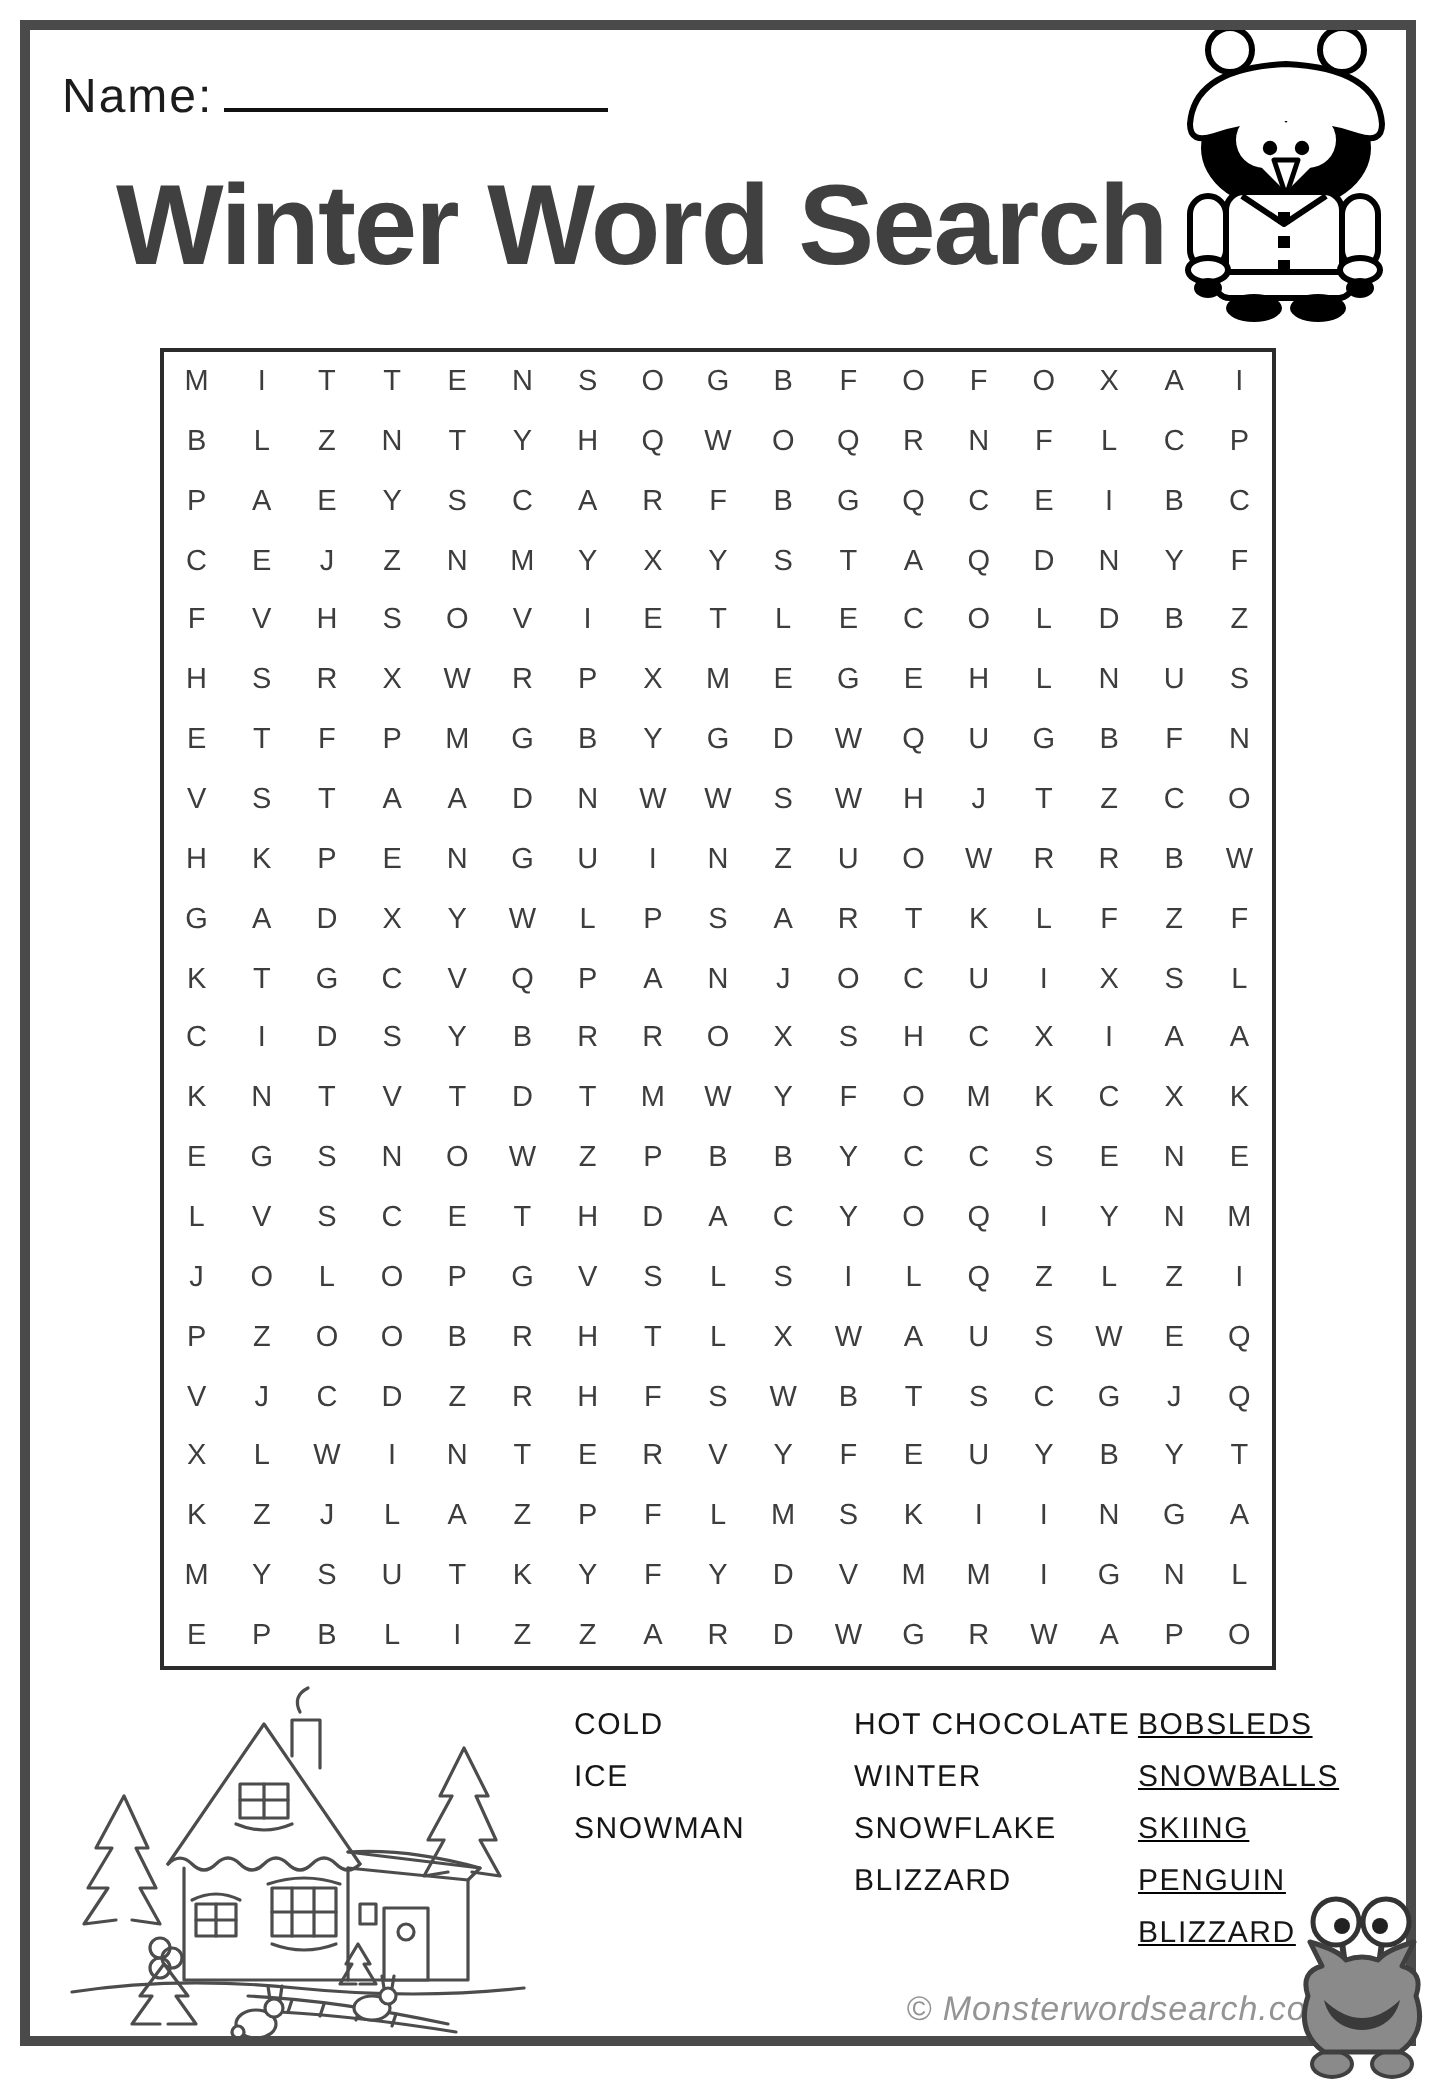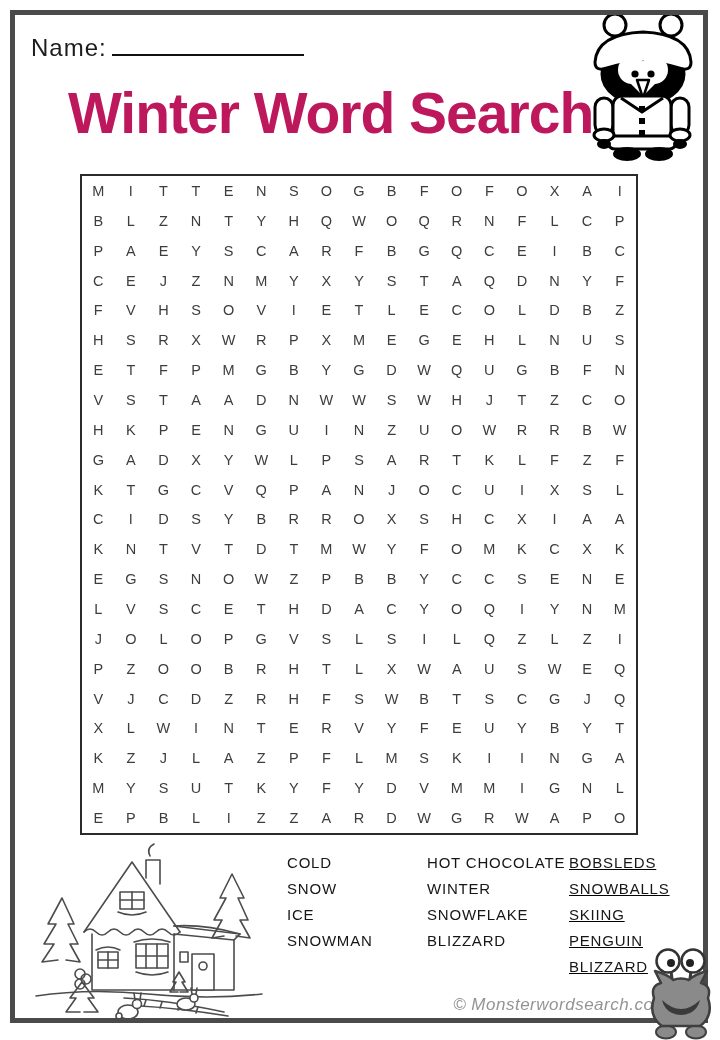--- a/index.html
+++ b/index.html
@@ -19,22 +19,22 @@
   .name-row {
     position: absolute; left: 31px; top: 32px;
     font-size: 24px; color: #1c1c1c; letter-spacing: 1px;
   }
   .name-line {
     display: inline-block; width: 192px; height: 24px;
     border-bottom: 2px solid #111; margin-left: 5px; vertical-align: baseline;
   }
 
   .title {
-    position: absolute; left: 68px; top: 80px; width: 540px;
-    font-size: 57px; font-weight: bold; color: #be185d;
+    position: absolute; left: 58px; top: 80px; width: 540px;
+    font-size: 57px; font-weight: bold; color: #404040;
     letter-spacing: -1px; white-space: nowrap;
   }
 
   .penguin-box { position: absolute; left: 575px; top: 10px; width: 134px; height: 152px; }
   .cottage-box { position: absolute; left: 28px; top: 840px; width: 242px; height: 178px; }
   .monster-box { position: absolute; left: 642px; top: 946px; width: 78px; height: 94px; }
 
   .grid-box {
     position: absolute; left: 80px; top: 174px; width: 558px; height: 661px;
     border: 2px solid #2b2b2b; background: #fff;
@@ -564,21 +564,20 @@
         <circle cx="109" cy="164" r="4.5" fill="#fff"></circle>
         <path d="M 107 160 L 106 153 M 112 160 L 113 153"></path>
         <circle cx="91" cy="176" r="3" fill="#fff"></circle>
       </g>
     </svg>
   </div>
 
   <div class="word-list">
     <div class="word-col word-col-1">
         <div class="word">COLD</div>
-        <div class="word">SNOW</div>
         <div class="word">ICE</div>
         <div class="word">SNOWMAN</div>
       </div>
     <div class="word-col word-col-2">
         <div class="word">HOT CHOCOLATE</div>
         <div class="word">WINTER</div>
         <div class="word">SNOWFLAKE</div>
         <div class="word">BLIZZARD</div>
       </div>
     <div class="word-col word-col-3">

